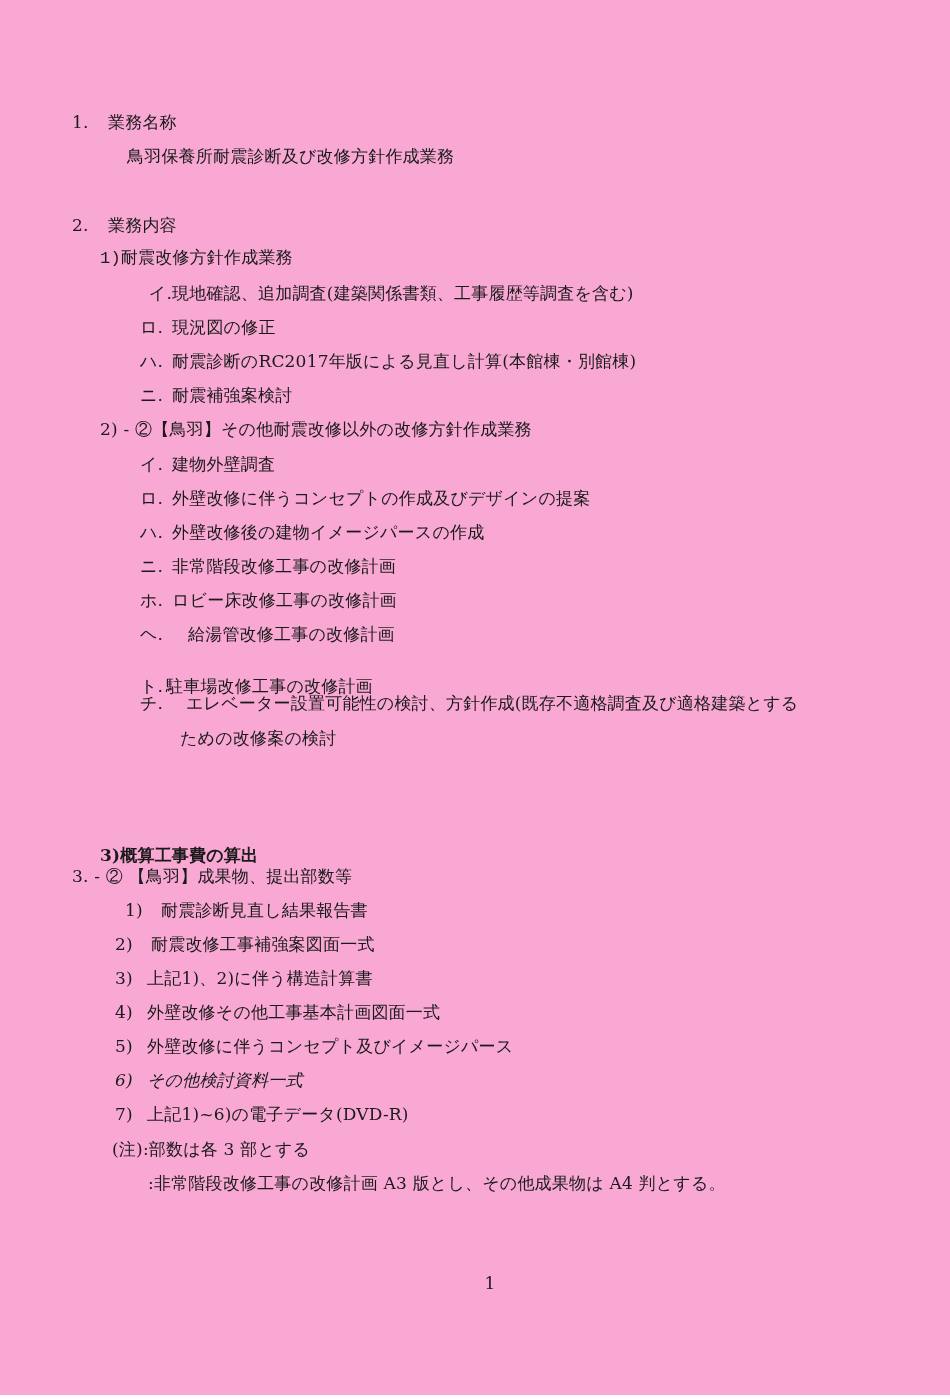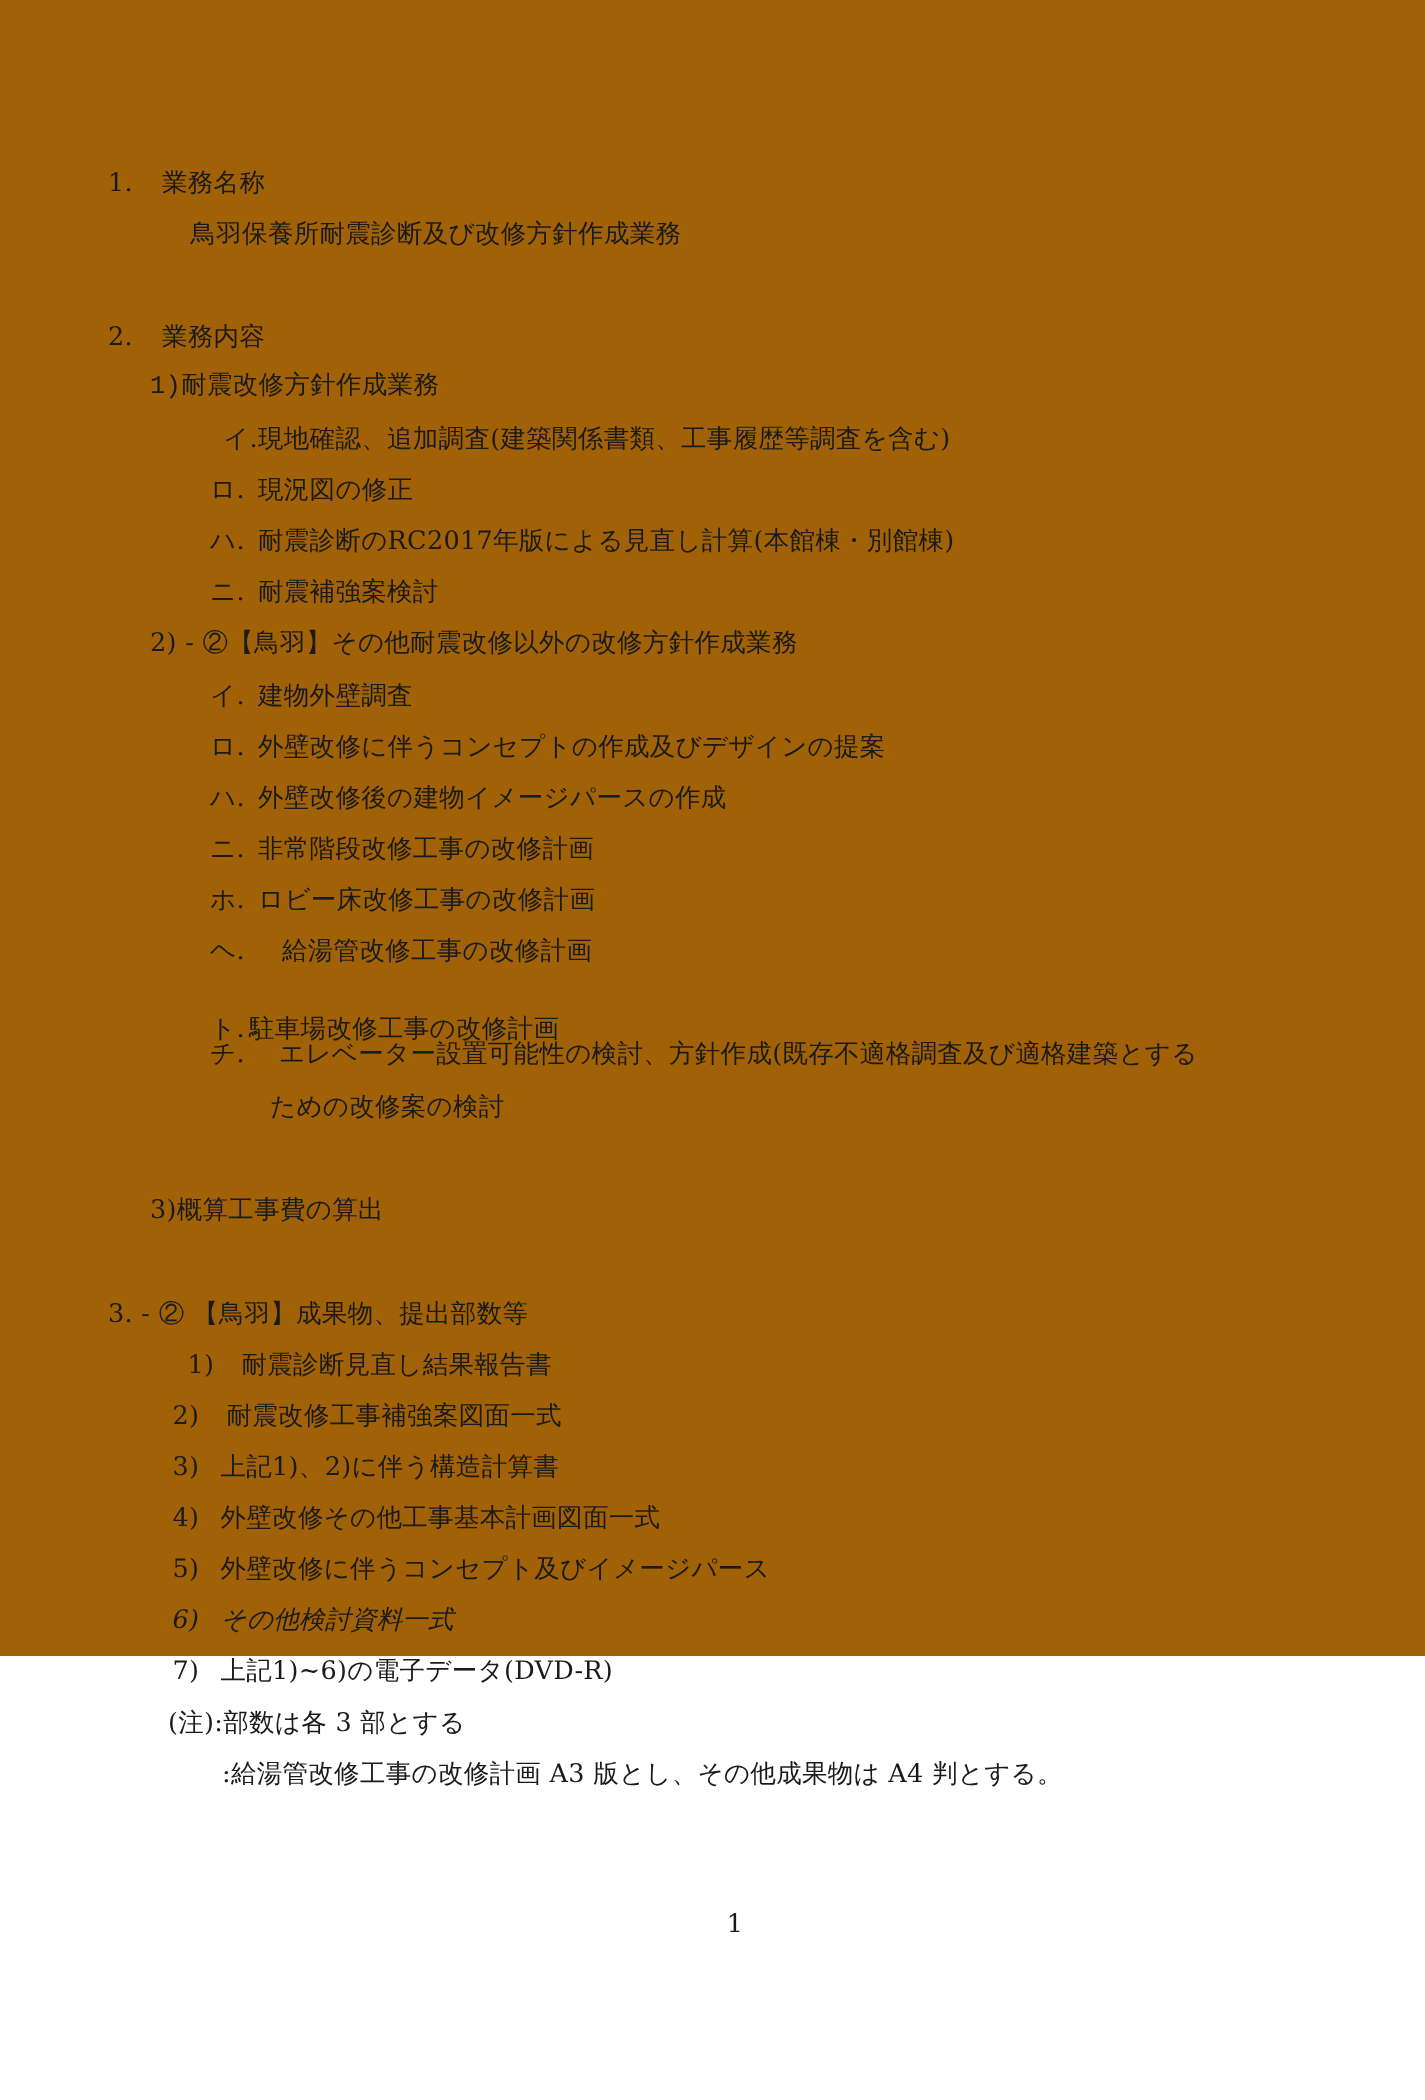--- a/index.html
+++ b/index.html
@@ -12,22 +12,22 @@
       height: 1400px;
       position: relative;
       overflow: hidden;
       font-family: "DejaVu Serif", "Liberation Serif", serif;
       color: #1a1a1a;
     }
     .page {
       position: absolute;
       left: 0; top: 0;
       width: 950px;
-      height: 1104px;
-      background: #a16207;
+      height: 1395px;
+      background: #f9a8d4;
     }
     .line {
       position: absolute;
       font-size: 17px;
       line-height: 22px;
       white-space: nowrap;
       letter-spacing: 0.2px;
     }
     .marker {
       display: inline-block;
@@ -91,21 +91,21 @@
     <span class="marker" style="width:32px;">ホ.</span><span>ロビー床改修工事の改修計画</span>
   </div>
   <div class="line" style="left:140px; top:657px;margin-top:18px;">
     <span class="marker" style="width:26px;">ト.</span><span>駐車場改修工事の改修計画</span>
   </div>
   <div class="line" style="left:140px; top:692px;">
     <span class="marker" style="width:46px;">チ.</span><span>エレベーター設置可能性の検討、方針作成(既存不適格調査及び適格建築とする</span>
   </div>
   <div class="line" style="left:180px; top:727px;">ための改修案の検討</div>
 
-  <div class="line" style="left:100px; top:796px;">3)概算工事費の算出</div>
+  <div class="line" style="left:100px; top:844px;font-weight:bold;">3)概算工事費の算出</div>
 
   <div class="line" style="left:72px; top:865px;">3. - ② 【鳥羽】成果物、提出部数等</div>
 
   <div class="line" style="left:125px; top:899px;">
     <span class="marker" style="width:36px;">1)</span><span>耐震診断見直し結果報告書</span>
   </div>
   <div class="line" style="left:115px; top:933px;">
     <span class="marker" style="width:36px;">2)</span><span>耐震改修工事補強案図面一式</span>
   </div>
   <div class="line" style="left:115px; top:967px;">
@@ -120,16 +120,16 @@
   <div class="line" style="left:115px; top:1069px;font-style:italic;">
     <span class="marker" style="width:32px;">6)</span><span>その他検討資料一式</span>
   </div>
   <div class="line" style="left:115px; top:1103px;">
     <span class="marker" style="width:32px;">7)</span><span>上記1)~6)の電子データ(DVD-R)</span>
   </div>
 
   <div class="line" style="left:112px; top:1138px;">
     <span>(注)</span><span>:部数は各 3 部とする</span>
   </div>
-  <div class="line" style="left:148px; top:1172px;">:給湯管改修工事の改修計画 A3 版とし、その他成果物は A4 判とする。</div>
+  <div class="line" style="left:148px; top:1172px;">:非常階段改修工事の改修計画 A3 版とし、その他成果物は A4 判とする。</div>
 
   <div class="page-number" style="top:1272px;">1</div>
 </div>
 
 </body></html>

